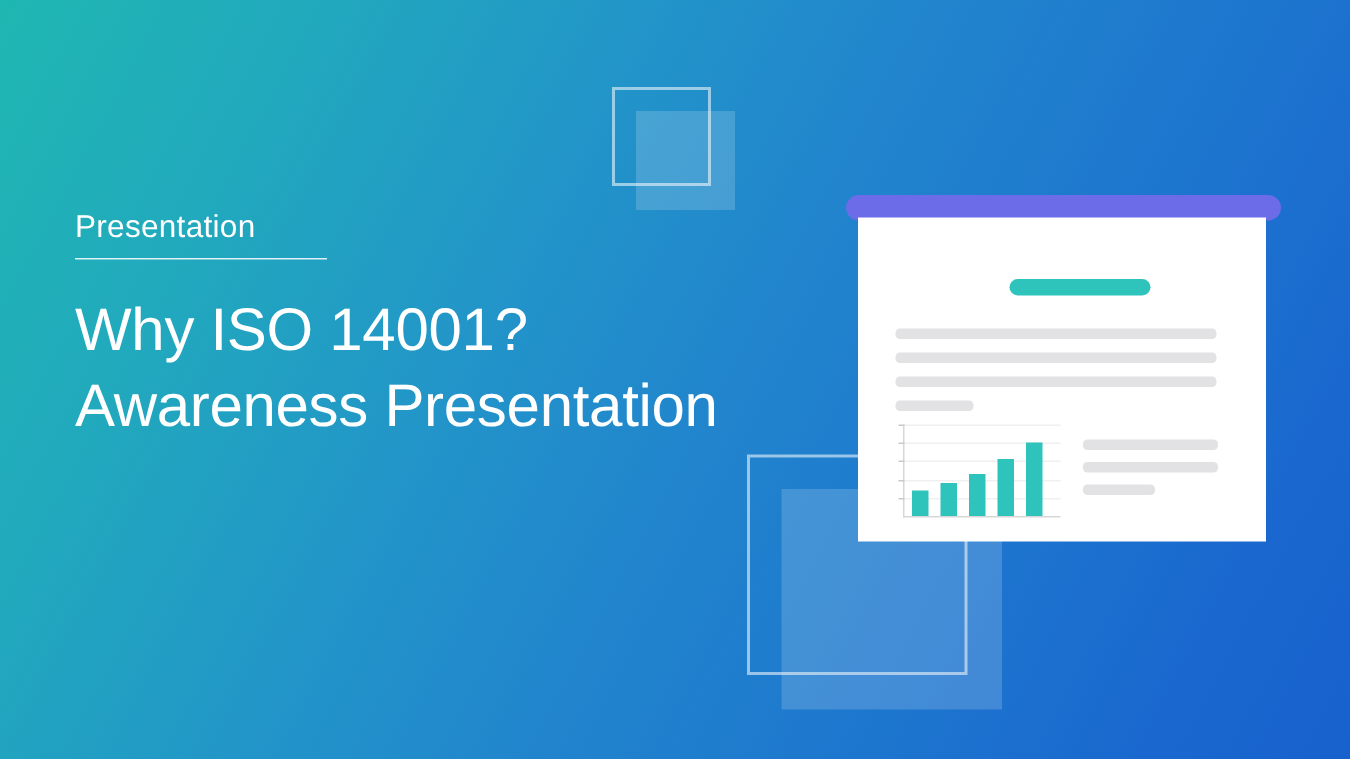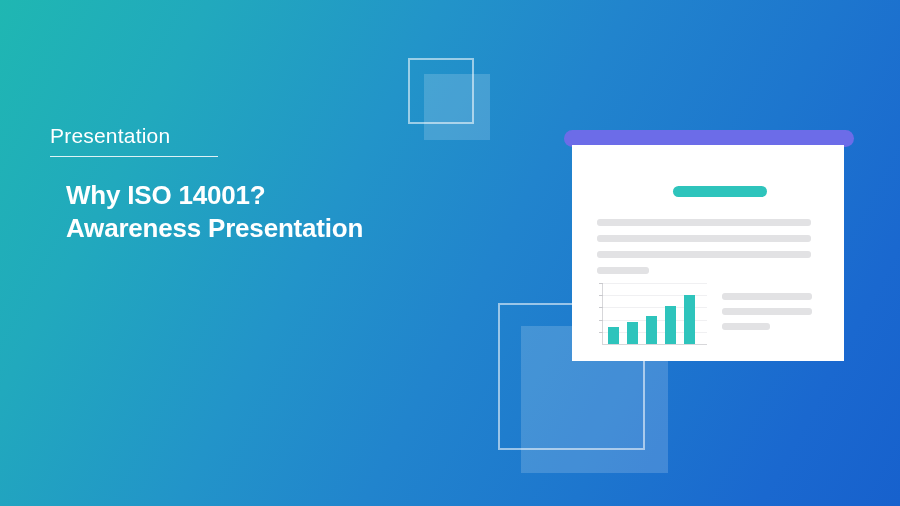--- a/index.html
+++ b/index.html
@@ -38,46 +38,46 @@
   .deco-top-fill    { left: 424px; top: 74px;  width: 66px;  height: 66px;  }
   .deco-top-outline { left: 408px; top: 58px;  width: 66px;  height: 66px;  }
 
   .deco-bot-fill    { left: 521px; top: 326px; width: 147px; height: 147px; }
   .deco-bot-outline { left: 498px; top: 303px; width: 147px; height: 147px; }
 
   
   .text-block {
     position: absolute;
     left: 50px;
-    top: 124px;
+    top: 140px;
     width: 500px;
   }
   .eyebrow {
     color: #ffffff;
     font-size: 21px;
     font-weight: 400;
     letter-spacing: 0.2px;
     line-height: 1.1;
     margin: 0;
     padding: 0 0 9px 0;
     display: inline-block;
   }
   .eyebrow-rule {
     width: 168px;
     height: 1px;
     background: rgba(255,255,255,0.85);
     margin: 0 0 22px 0;
   }
   .headline {
     color: #ffffff;
-    font-size: 26px;
-    font-weight: 700;
+    font-size: 40px;
+    font-weight: 400;
     line-height: 1.28;
     letter-spacing: -0.2px;
-    margin: 16px;
+    margin: 0;
     white-space: pre-line;
   }
 
   
   .slide-wrap {
     position: absolute;
     left: 564px;
     top: 130px;
     width: 290px;
     height: 235px;

